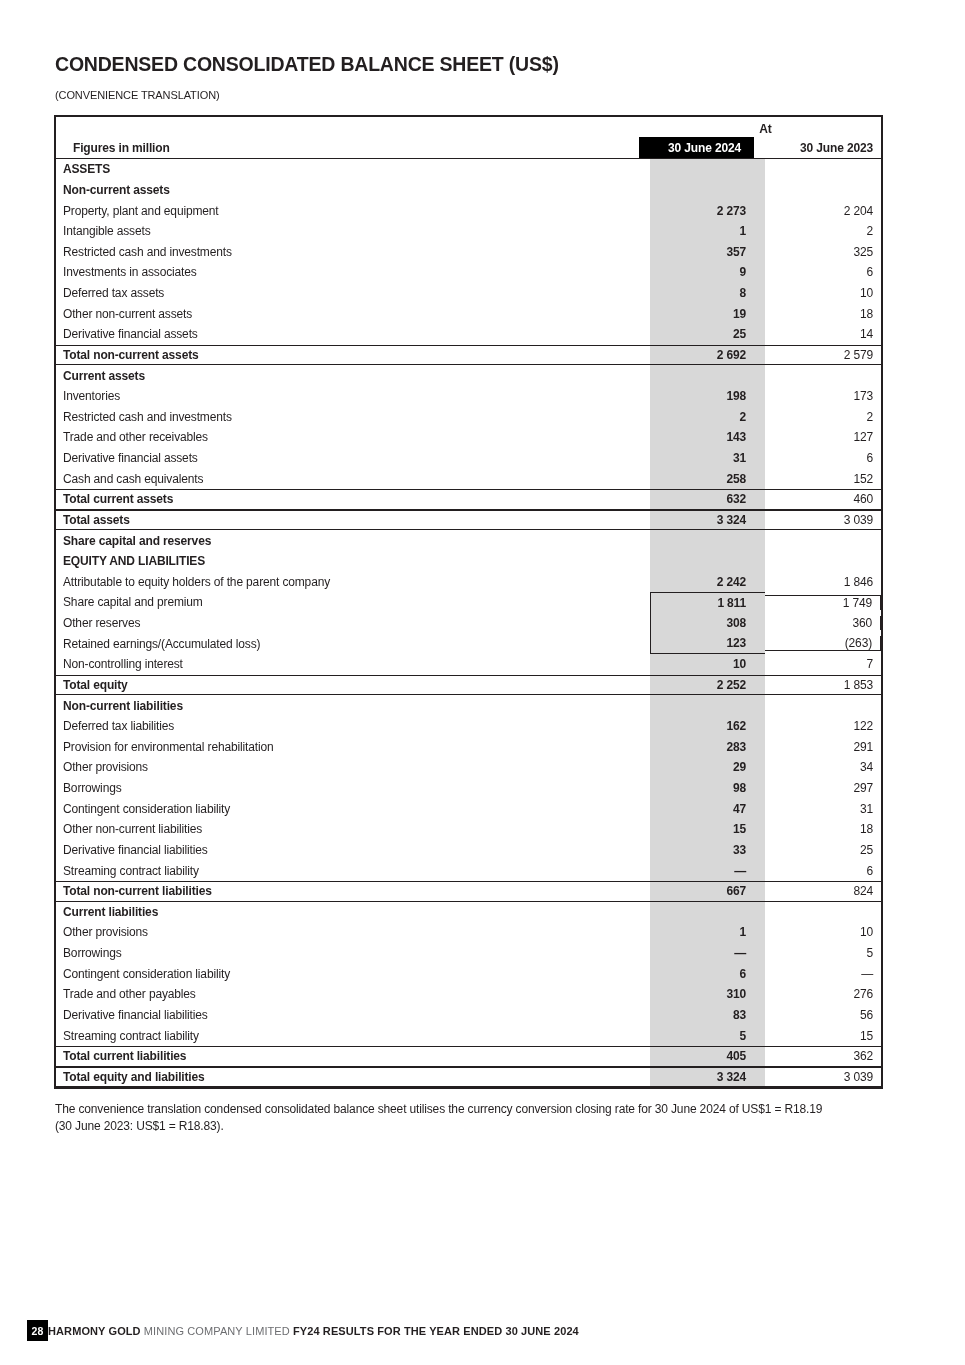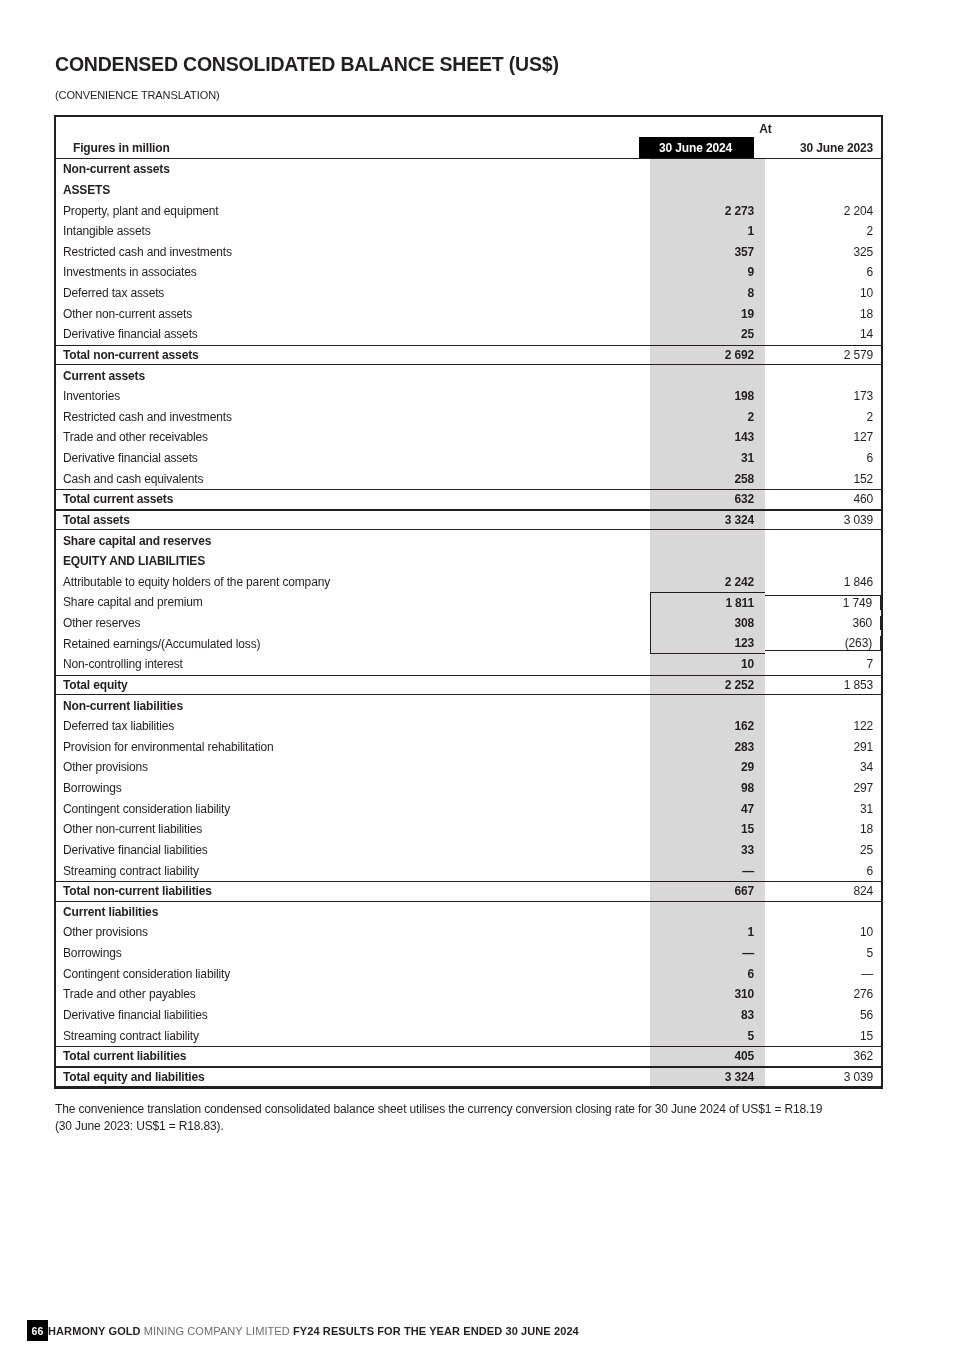--- a/index.html
+++ b/index.html
@@ -35,35 +35,35 @@
   .hdr-row2{
     display:flex;height:21px;align-items:center;
     border-bottom:1.5px solid var(--txt,#231f20);
     font-weight:bold;
   }
   .hdr-label{flex:1;padding-left:17px;}
   .hdr-2024{
     width:115px;align-self:stretch;box-sizing:border-box;
     background:var(--hdrbg,#000000);color:#ffffff;
     display:flex;align-items:center;justify-content:flex-end;
-    padding-right:22px;
+    padding-right:13px;
   }
   .hdr-2023{
     width:127px;box-sizing:border-box;text-align:right;padding-right:8px;
   }
 
   .row{
     display:flex;height:20.64px;align-items:center;box-sizing:border-box;
   }
   .row .label{flex:1;padding-left:7px;white-space:nowrap;align-self:center;}
   .row .v24{
     width:115px;align-self:stretch;box-sizing:border-box;
     background:var(--hl,#d8d8d8);
     display:flex;align-items:center;justify-content:flex-end;
-    padding-right:11px;font-weight:bold;
+    padding-right:19px;font-weight:bold;
   }
   .row .v23{
     width:116px;box-sizing:border-box;text-align:right;padding-right:8px;
   }
   .row.section .label{font-weight:bold;}
   .row.total{
     border-top:1.3px solid var(--txt,#231f20);
     border-bottom:1.3px solid var(--txt,#231f20);
   }
   .row.total .label{font-weight:bold;}
@@ -105,26 +105,26 @@
       <div class="hdr-spacer"></div>
       <div class="hdr-at">At</div>
     </div>
     <div class="hdr-row2">
       <div class="hdr-label">Figures in million</div>
       <div class="hdr-2024">30 June 2024</div>
       <div class="hdr-2023">30 June 2023</div>
     </div>
     <div id="rows">
         <div class="row section">
+          <span class="label">ASSETS</span>
+          <span class="v24"></span>
+          <span class="v23"></span>
+        </div>
+        <div class="row section">
           <span class="label">Non-current assets</span>
-          <span class="v24"></span>
-          <span class="v23"></span>
-        </div>
-        <div class="row section">
-          <span class="label">ASSETS</span>
           <span class="v24"></span>
           <span class="v23"></span>
         </div>
         <div class="row item">
           <span class="label">Property, plant and equipment</span>
           <span class="v24">2 273</span>
           <span class="v23">2 204</span>
         </div>
         <div class="row item">
           <span class="label">Intangible assets</span>
@@ -338,21 +338,21 @@
         </div>
       </div>
   </div>
 
   <div class="footnote">
     <div>The convenience translation condensed consolidated balance sheet utilises the currency conversion closing rate for 30 June 2024 of US$1 = R18.19</div>
     <div>(30 June 2023: US$1 = R18.83).</div>
   </div>
 
   <div class="footer">
-    <div class="page-num">66</div>
+    <div class="page-num">28</div>
     <div class="footer-text">
       <span class="b">HARMONY GOLD</span>
       <span class="light">MINING COMPANY LIMITED</span>
       <span class="b">FY24 RESULTS FOR THE YEAR ENDED 30 JUNE 2024</span>
     </div>
   </div>
 
 </div>
 
 </body></html>

